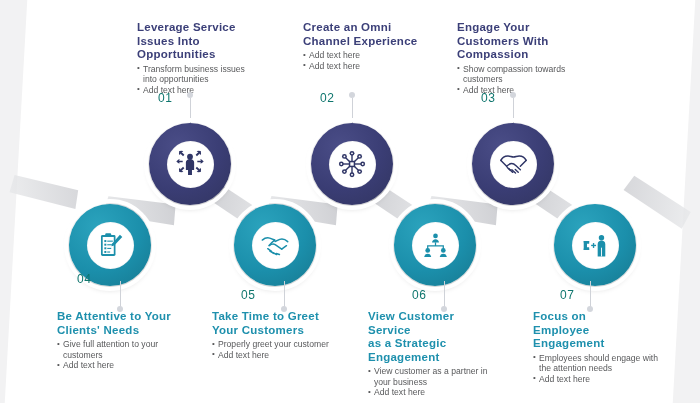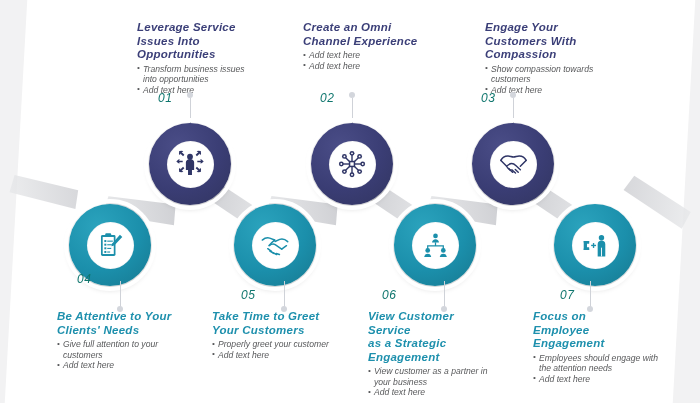--- a/index.html
+++ b/index.html
@@ -2,21 +2,21 @@
 <html><head>
 <meta charset="utf-8">
 <style>
   html,body{margin:0;padding:0;}
   body{
     width:700px;height:403px;
     background:#ffffff;
     font-family:"Liberation Sans", sans-serif;
     overflow:hidden;
   }
-  #stage{position:relative;width:700px;height:403px;overflow:hidden;background:#ffffff;font-style:italic;}
+  #stage{position:relative;width:700px;height:403px;overflow:hidden;background:#ffffff;}
 
   
   .edge{position:absolute;top:0;height:403px;background:#f2f2f3;pointer-events:none;}
   .edge-left{left:-46px;width:62px;transform:skewX(-3.2deg);}
   .edge-right{right:-46px;width:62px;transform:skewX(-3.2deg);}
 
   
   .ribbons{position:absolute;left:0;top:0;width:700px;height:403px;}
 
   
@@ -118,21 +118,21 @@
     <div class="title t-navy">
       <span>Create  an Omni</span><br>
       <span>Channel  Experience</span>
     </div>
     <ul class="bullets">
       <li>Add text here</li>
       <li>Add text here</li>
     </ul>
   </div>
 
-  <div class="block" style="left:457px;top:21px;width:116px;margin-left:28px;">
+  <div class="block" style="left:457px;top:21px;width:116px;">
     <div class="title t-navy">
       <span>Engage Your</span><br>
       <span>Customers With</span><br>
       <span>Compassion</span>
     </div>
     <ul class="bullets">
       <li>Show compassion towards customers</li>
       <li>Add text here</li>
     </ul>
   </div>
@@ -313,21 +313,21 @@
 
   <div class="stem" style="left:120px;top:281px;height:27px;"></div>
   <div class="num" style="left:77px;top:272px;">04</div>
   <div class="dot" style="left:117px;top:306px;"></div>
 
   <div class="stem" style="left:284px;top:281px;height:27px;"></div>
   <div class="num" style="left:241px;top:288px;">05</div>
   <div class="dot" style="left:281px;top:306px;"></div>
 
   <div class="stem" style="left:444px;top:281px;height:27px;"></div>
-  <div class="num" style="left:382px;top:288px;">06</div>
+  <div class="num" style="left:412px;top:288px;">06</div>
   <div class="dot" style="left:441px;top:306px;"></div>
 
   <div class="stem" style="left:590px;top:281px;height:27px;"></div>
   <div class="num" style="left:560px;top:288px;">07</div>
   <div class="dot" style="left:587px;top:306px;"></div>
 
   <div class="block" style="left:57px;top:310px;width:122px;">
     <div class="title t-teal">
       <span>Be Attentive to Your</span><br>
       <span>Clients' Needs</span>

